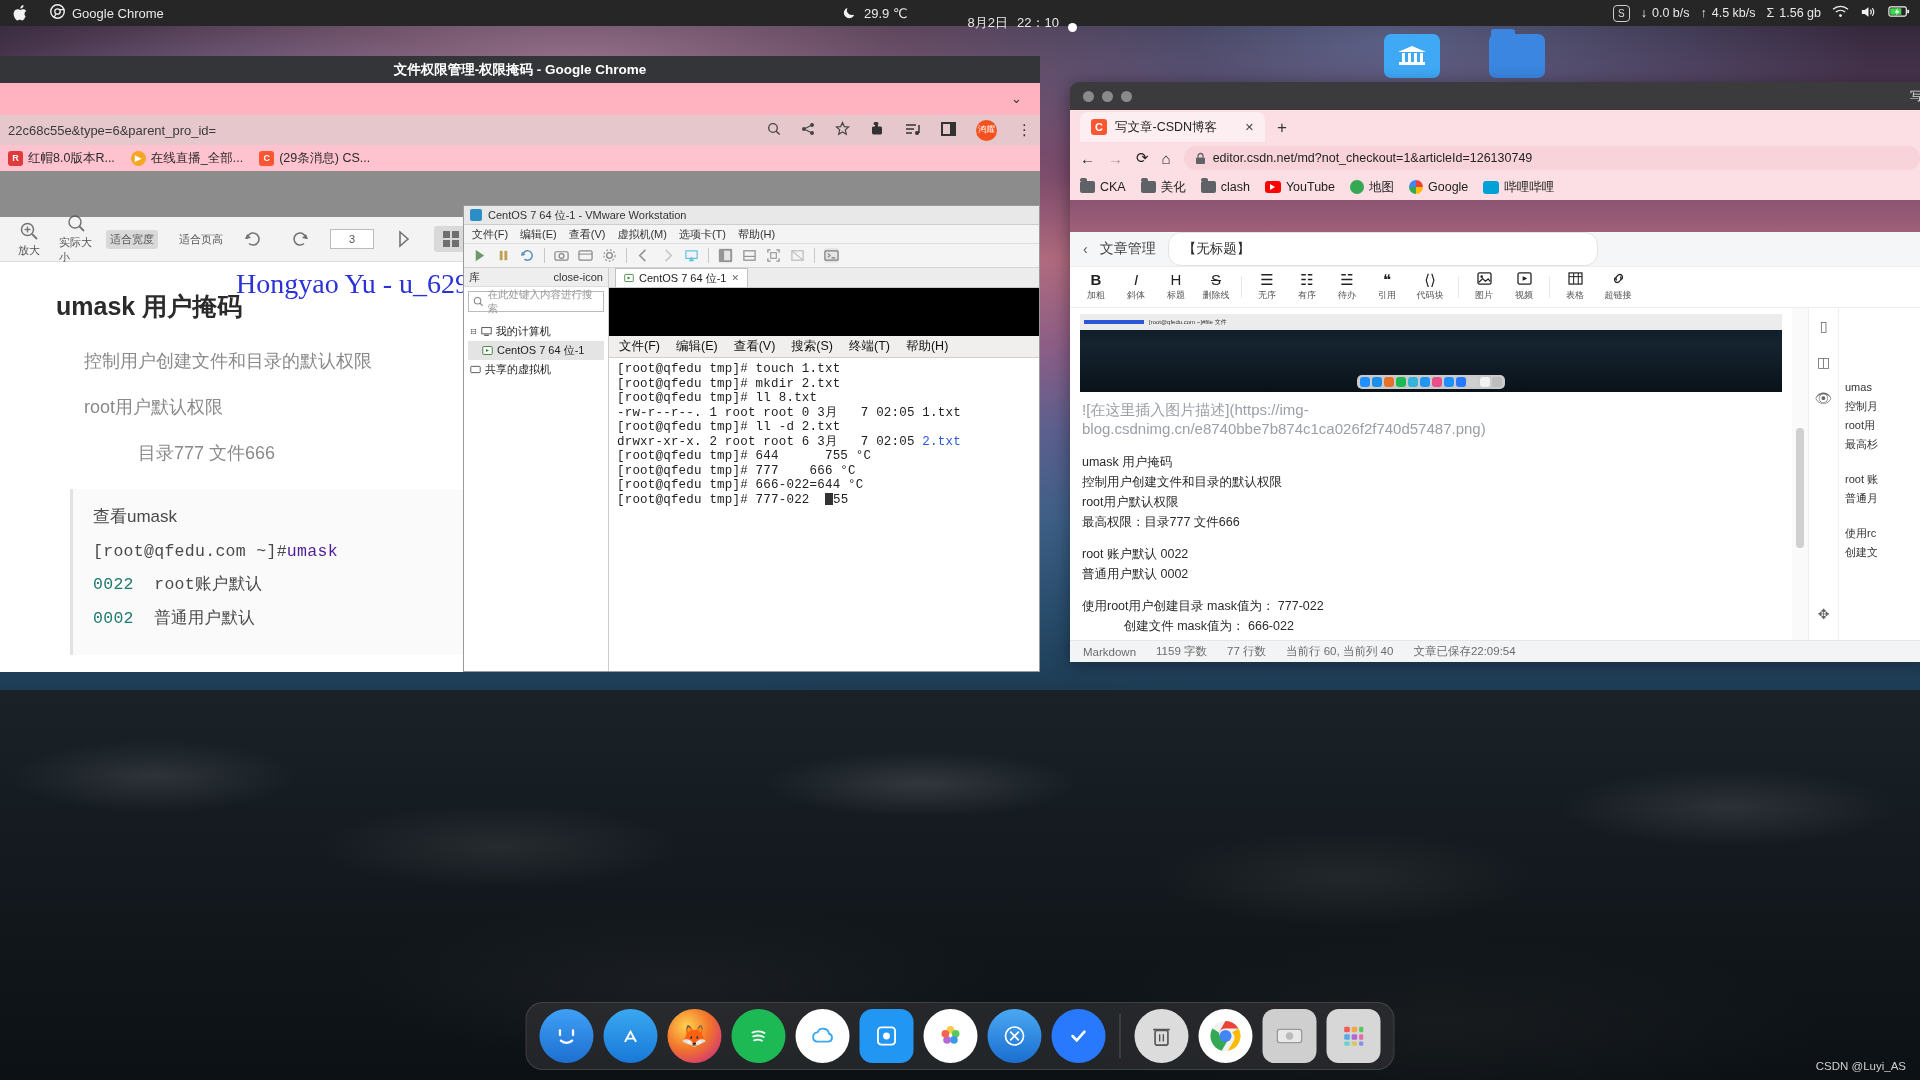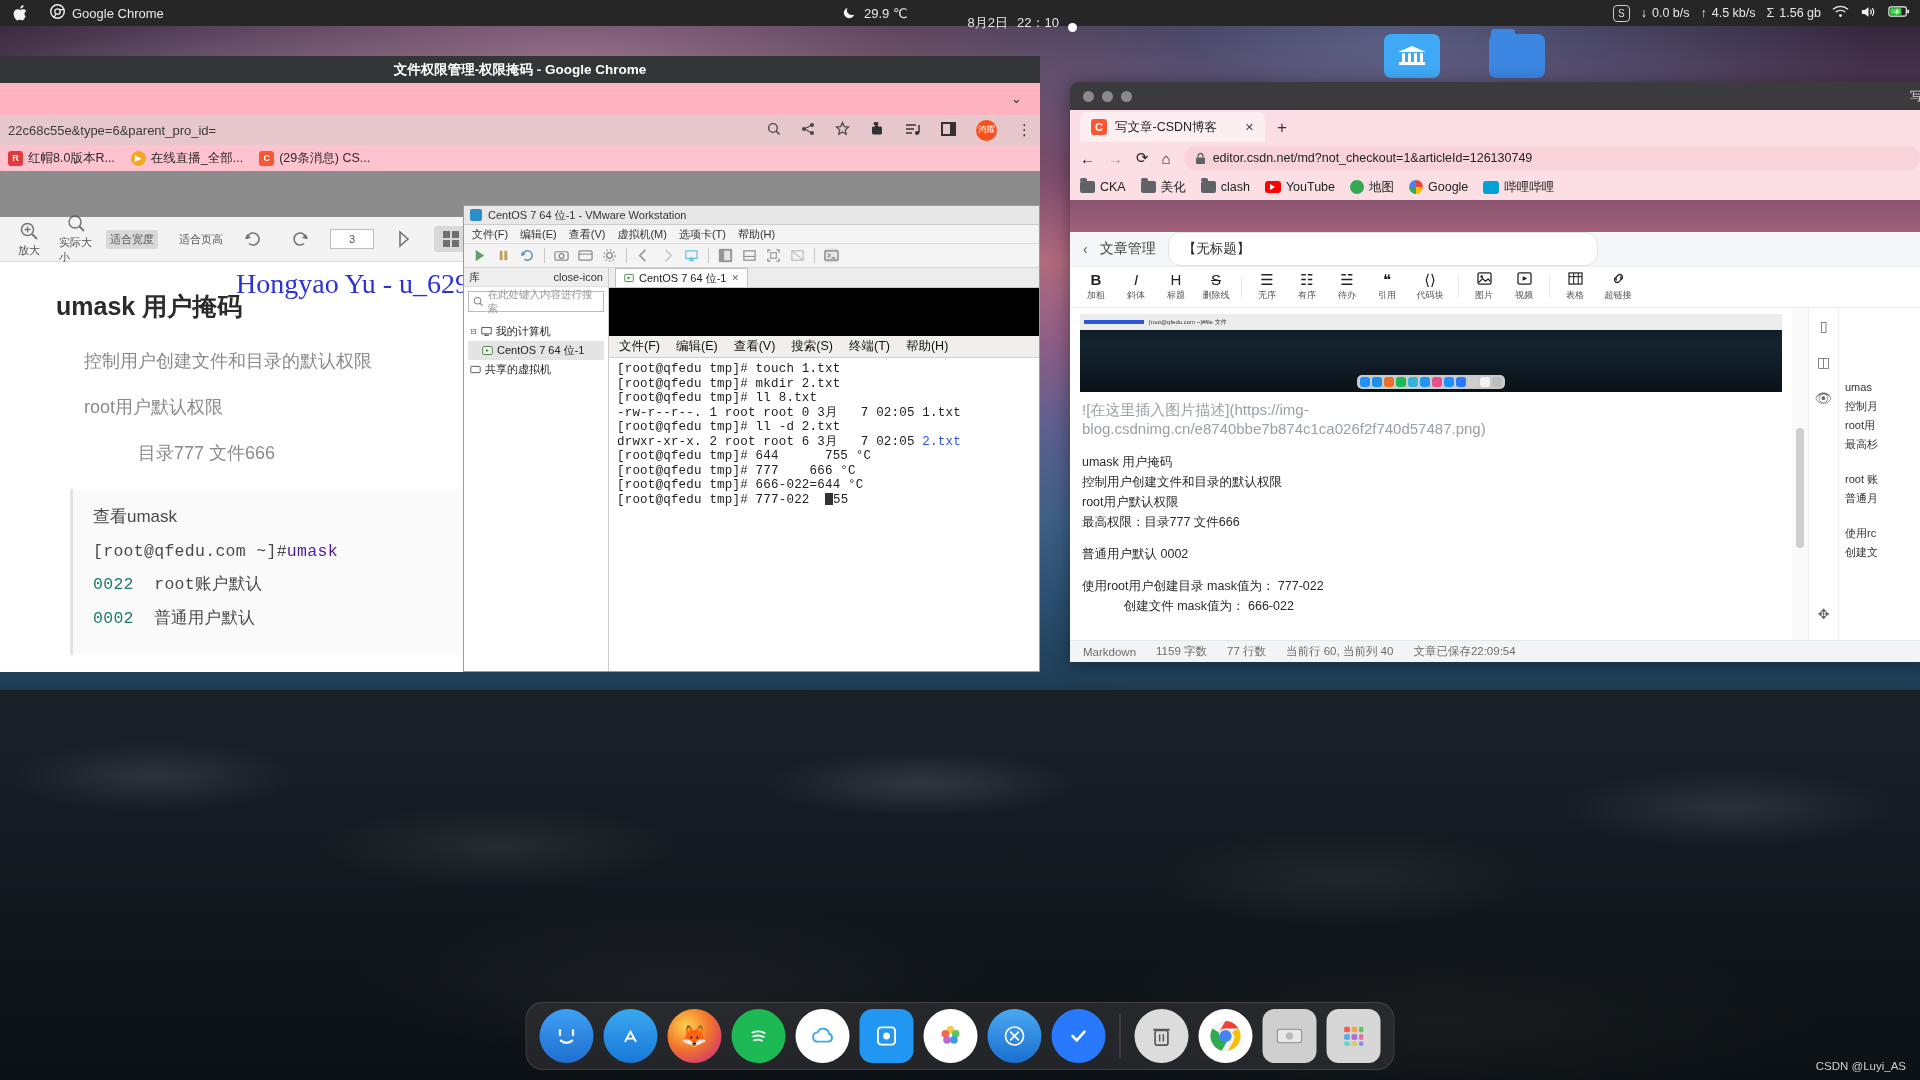--- a/index.html
+++ b/index.html
@@ -845,20 +845,21 @@
           <div class="ed-link">
             <div>![在这里插入图片描述](https://img-</div>
             <div>blog.csdnimg.cn/e8740bbe7b874c1ca026f2f740d57487.png)</div>
           </div>
           <div class="ed-text">
             <div>umask 用户掩码</div>
             <div>控制用户创建文件和目录的默认权限</div>
             <div>root用户默认权限</div>
             <div>最高权限：目录777 文件666</div>
             <div class="blank"></div>
+            <div>root 账户默认 0022</div>
             <div>普通用户默认 0002</div>
             <div class="blank"></div>
             <div>使用root用户创建目录 mask值为： 777-022</div>
             <div style="white-space:pre;">            创建文件 mask值为： 666-022</div>
           </div>
         </div>
 
         <div class="ed-scrollcol">
           <div class="ed-scrollthumb"></div>
         </div>

